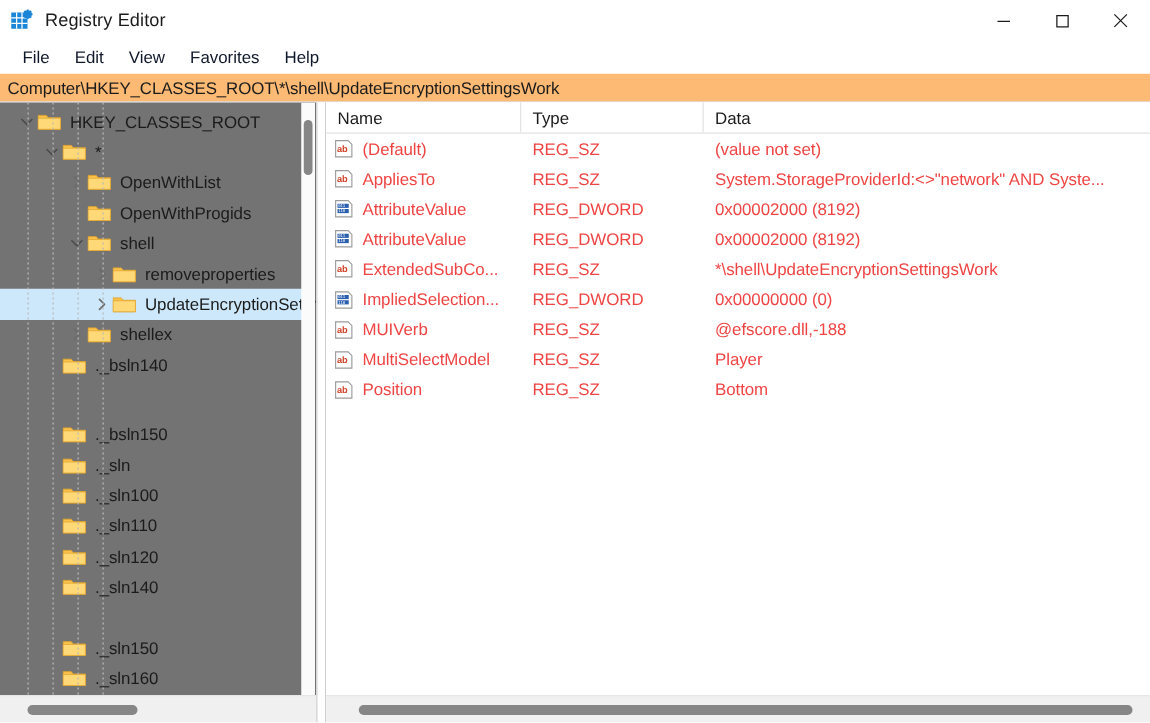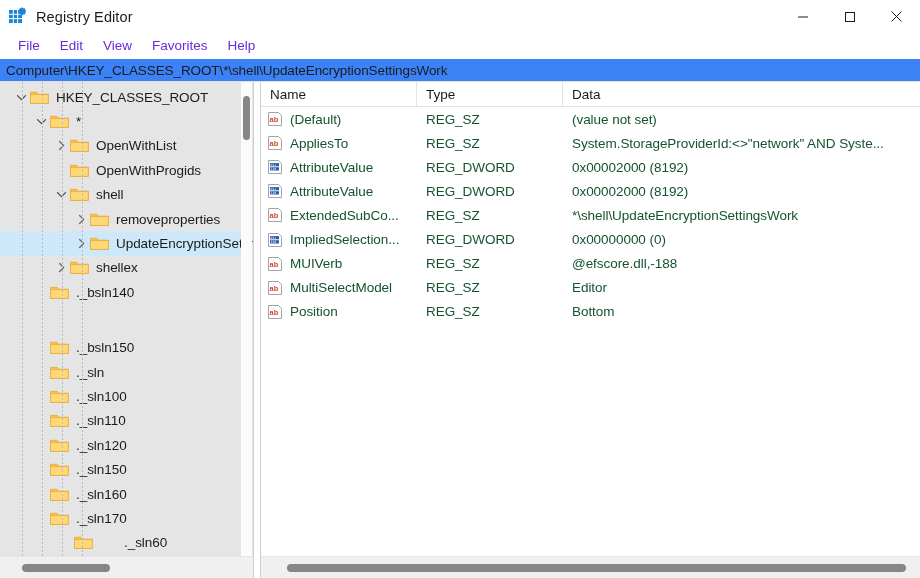--- a/index.html
+++ b/index.html
@@ -65,30 +65,30 @@
   .menubar {
     height: 26px;
     min-height: 26px;
     background: #ffffff;
     display: flex;
     align-items: center;
     padding-left: 8px;
   }
   .menu-item {
     font-size: 13.5px;
-    color: #6d28d9;
+    color: #0f172a;
     padding: 2px 10px 3px 10px;
     white-space: nowrap;
   }
 
   
   .addressbar {
     height: 23px;
     min-height: 23px;
-    background: #3b82f6;
+    background: #fdba74;
     border-bottom: 1px solid #dedede;
     display: flex;
     align-items: center;
     padding-left: 6px;
     box-sizing: border-box;
   }
   .address-text {
     font-size: 13.5px;
     color: #1b1b1b;
     white-space: nowrap;
@@ -111,21 +111,21 @@
     position: relative;
     display: flex;
     flex-direction: column;
     background: #ffffff;
     box-sizing: border-box;
   }
   .tree-scrollarea {
     flex: 1 1 auto;
     position: relative;
     overflow: hidden;
-    background: #e5e5e5;
+    background: #737373;
     padding-left: 16px;
   }
   .tree-inner {
     position: absolute;
     left: 0; top: 0;
     width: 246px;
     padding-top: 3px;
   }
   .tree-row {
     height: 24.4px;
@@ -250,21 +250,21 @@
     position: relative;
   }
   .list-row {
     height: 24.1px;
     display: flex;
     align-items: center;
     white-space: nowrap;
   }
   .cell {
     font-size: 13.5px;
-    color: #14532d;
+    color: #ef4444;
     display: flex;
     align-items: center;
     box-sizing: border-box;
     overflow: hidden;
     letter-spacing: -0.05px;
   }
   .cell.c-name { width: 156px; min-width:156px; padding-left: 6px; }
   .cell.c-type { width: 146px; min-width:146px; padding-left: 9px; }
   .cell.c-data { flex: 1 1 auto; padding-left: 9px; padding-right: 2px; }
   .val-ico {
@@ -477,20 +477,28 @@
                   <path d="M0.5 4.6 L18.3 4.6 L18.3 13.4 L0.5 13.4 Z" fill="#ffd878" stroke="#e0a52f" stroke-width="0.6"></path>
                 </svg></span>
               <span class="tree-label">._sln120</span>
             </div>
             <div class="tree-row" style="padding-left: 33px;">
               <span class="twisty"></span>
               <span class="folder-ico"><svg width="19" height="15" viewBox="0 0 19 15">
                   <path d="M0.5 2.3 L0.5 13.4 L18.3 13.4 L18.3 4.2 L8.6 4.2 L7.0 2.3 Z" fill="#fbc14a" stroke="#e0a52f" stroke-width="0.7"></path>
                   <path d="M0.5 4.6 L18.3 4.6 L18.3 13.4 L0.5 13.4 Z" fill="#ffd878" stroke="#e0a52f" stroke-width="0.6"></path>
                 </svg></span>
+              <span class="tree-label">._sln140</span>
+            </div>
+            <div class="tree-row" style="padding-left: 33px; margin-top: 24px;">
+              <span class="twisty"></span>
+              <span class="folder-ico"><svg width="19" height="15" viewBox="0 0 19 15">
+                  <path d="M0.5 2.3 L0.5 13.4 L18.3 13.4 L18.3 4.2 L8.6 4.2 L7.0 2.3 Z" fill="#fbc14a" stroke="#e0a52f" stroke-width="0.7"></path>
+                  <path d="M0.5 4.6 L18.3 4.6 L18.3 13.4 L0.5 13.4 Z" fill="#ffd878" stroke="#e0a52f" stroke-width="0.6"></path>
+                </svg></span>
               <span class="tree-label">._sln150</span>
             </div>
             <div class="tree-row" style="padding-left: 33px;">
               <span class="twisty"></span>
               <span class="folder-ico"><svg width="19" height="15" viewBox="0 0 19 15">
                   <path d="M0.5 2.3 L0.5 13.4 L18.3 13.4 L18.3 4.2 L8.6 4.2 L7.0 2.3 Z" fill="#fbc14a" stroke="#e0a52f" stroke-width="0.7"></path>
                   <path d="M0.5 4.6 L18.3 4.6 L18.3 13.4 L0.5 13.4 Z" fill="#ffd878" stroke="#e0a52f" stroke-width="0.6"></path>
                 </svg></span>
               <span class="tree-label">._sln160</span>
             </div>
@@ -635,21 +643,21 @@
           </div>
           <div class="list-row">
             <div class="cell c-name">
               <span class="val-ico"><svg width="16" height="16" viewBox="0 0 16 16">
                   <path d="M1.5 1.5 L11.5 1.5 L14.5 4.5 L14.5 14.5 L1.5 14.5 Z" fill="#ffffff" stroke="#9a9a9a" stroke-width="0.9"></path>
                   <text x="2.6" y="10.8" fill="#d1442c" font-size="7.4" font-weight="bold" font-family="sans-serif">ab</text>
                 </svg></span>
               <span>MultiSelectModel</span>
             </div>
             <div class="cell c-type">REG_SZ</div>
-            <div class="cell c-data">Editor</div>
+            <div class="cell c-data">Player</div>
           </div>
           <div class="list-row">
             <div class="cell c-name">
               <span class="val-ico"><svg width="16" height="16" viewBox="0 0 16 16">
                   <path d="M1.5 1.5 L11.5 1.5 L14.5 4.5 L14.5 14.5 L1.5 14.5 Z" fill="#ffffff" stroke="#9a9a9a" stroke-width="0.9"></path>
                   <text x="2.6" y="10.8" fill="#d1442c" font-size="7.4" font-weight="bold" font-family="sans-serif">ab</text>
                 </svg></span>
               <span>Position</span>
             </div>
             <div class="cell c-type">REG_SZ</div>

